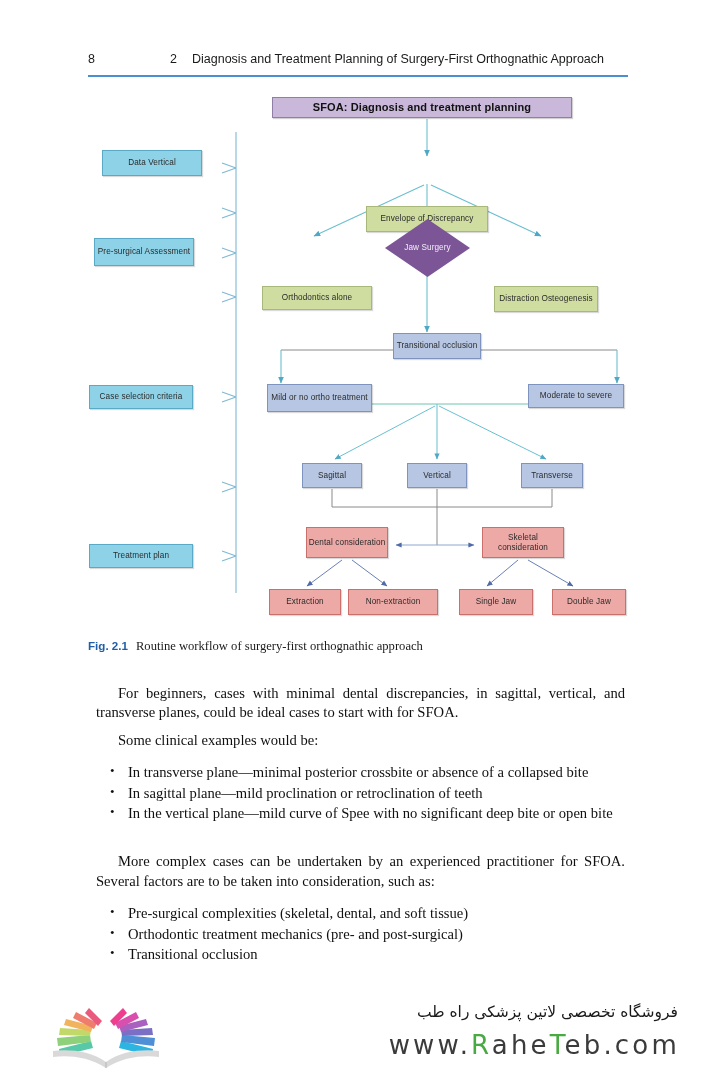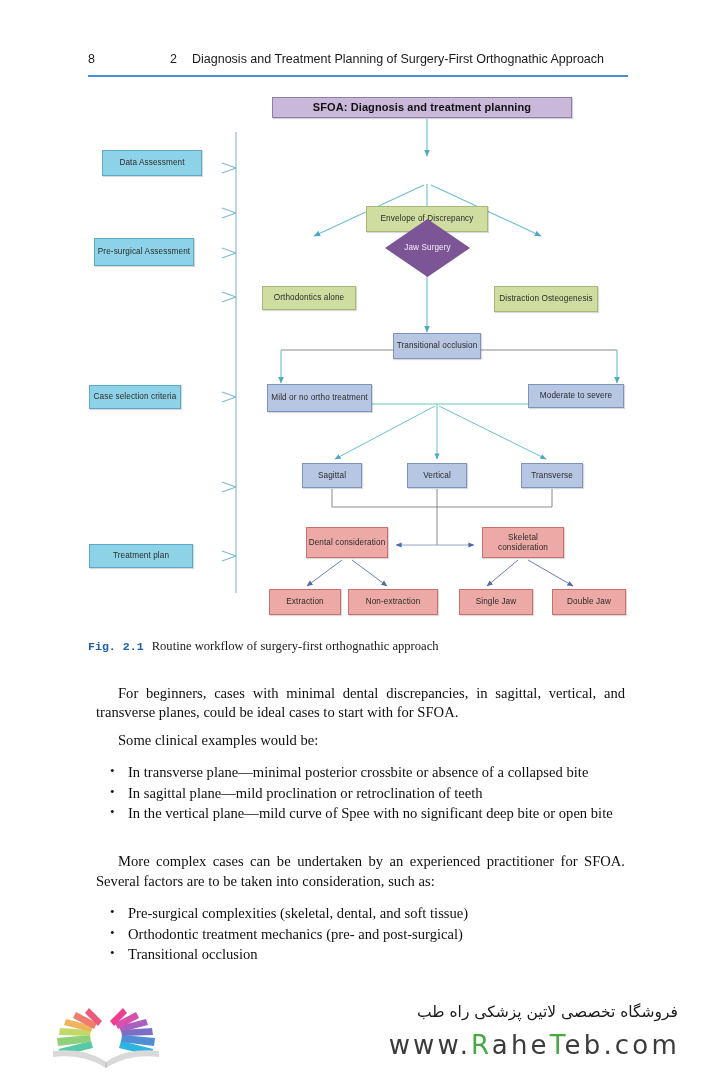--- a/index.html
+++ b/index.html
@@ -130,21 +130,21 @@
   
   #fig-caption {
     position: absolute;
     left: 88px;
     top: 639px;
     width: 545px;
     font-size: 12.6px;
     color: #1a1a1a;
   }
   #fig-caption .fignum {
-    font-family: Liberation Mono, monospace;
+    font-family: Liberation Sans, sans-serif;
     font-weight: bold;
     font-size: 11.6px;
     color: #1f5fa8;
   }
   #fig-caption .captext {
     margin-left: 8px;
   }
 
   
   #body-copy {
@@ -308,37 +308,37 @@
       <path d="M236,556 L222,551"></path>
       <path d="M236,556 L222,561"></path>
     </g>
   </svg>
 
   <div class="fnode n-title" style="left:272px; top:97px; width:300px; height:21px;align-items:center;">
     <span>SFOA: Diagnosis and treatment planning</span>
   </div>
 
   <div class="fnode n-cyan" style="left:102px; top:150px; width:100px; height:26px;">
-    <span>Data Assessment</span>
+    <span>Data Vertical</span>
   </div>
   <div class="fnode n-cyan" style="left:94px; top:238px; width:100px; height:28px;">
     <span>Pre-surgical Assessment</span>
   </div>
-  <div class="fnode n-cyan" style="left:89px; top:385px; width:92px; height:24px;">
+  <div class="fnode n-cyan" style="left:89px; top:385px; width:104px; height:24px;">
     <span>Case selection criteria</span>
   </div>
   <div class="fnode n-cyan" style="left:89px; top:544px; width:104px; height:24px;">
     <span>Treatment plan</span>
   </div>
 
   <div class="fnode n-green" style="left:366px; top:158px; width:122px; height:26px;">
     <span>Envelope of Discrepancy</span>
   </div>
 
-  <div class="fnode n-green" style="left:262px; top:238px; width:94px; height:24px;">
+  <div class="fnode n-green" style="left:262px; top:238px; width:110px; height:24px;">
     <span>Orthodontics alone</span>
   </div>
   <div class="fnode n-diamond" style="left:385px; top:219px; width:85px; height:58px;">
     <div class="diamond-shape"></div>
     <span>Jaw Surgery</span>
   </div>
   <div class="fnode n-green" style="left:494px; top:238px; width:104px; height:26px;">
     <span>Distraction Osteogenesis</span>
   </div>
 

